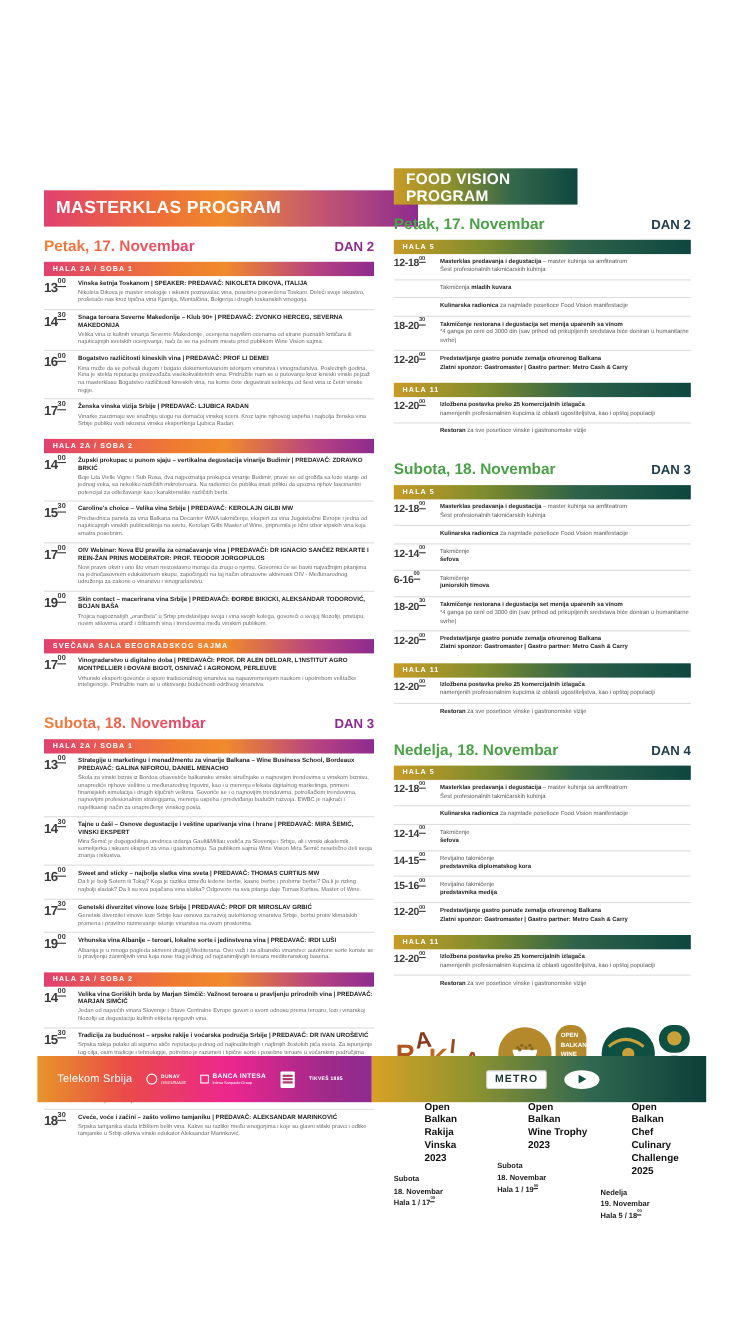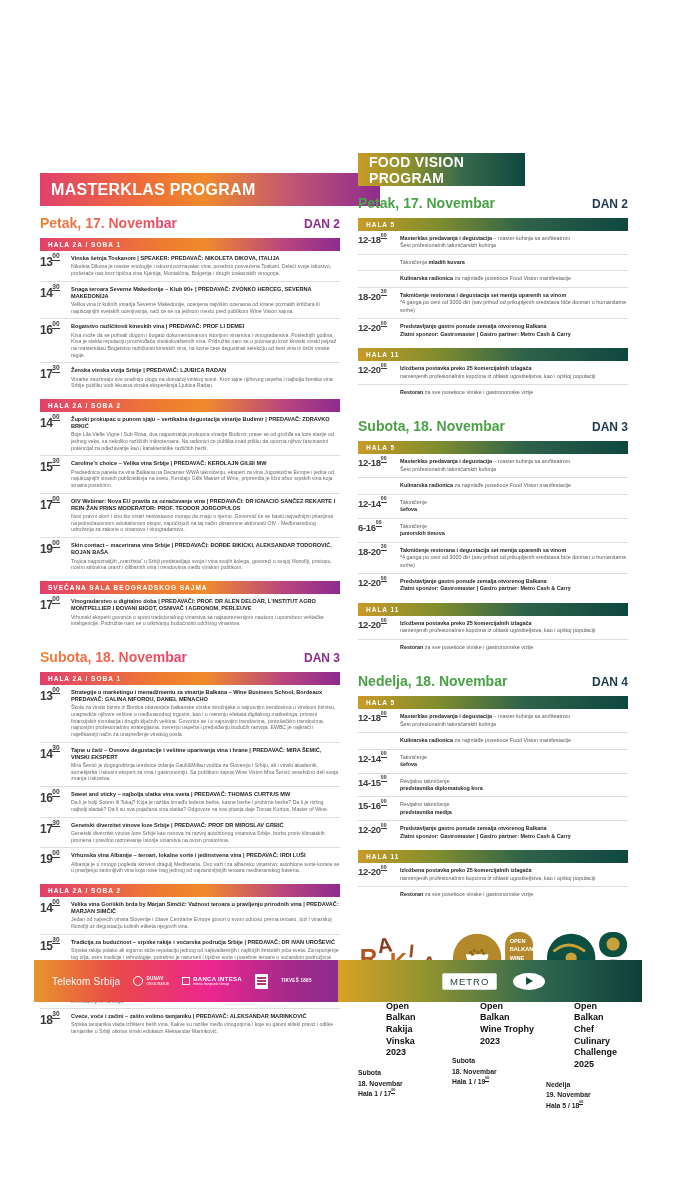--- a/index.html
+++ b/index.html
@@ -59,21 +59,21 @@
   .sp{display:flex;align-items:center;gap:3px;}
   .sp-col{display:flex;flex-direction:column;line-height:1.15;}
   .sp-dunav-circ{width:8px;height:8px;border:1px solid #fff;border-radius:50%;}
   .sp-small{font-size:4.5px;font-weight:700;letter-spacing:.3px;}
   .sp-tiny{font-size:3.5px;}
   .sp-banca-box{width:6px;height:6px;border:1px solid #fff;}
   .sp-banca{font-size:6px;font-weight:700;letter-spacing:.3px;}
   .sp-pict{width:13px;height:15px;background:#fff;border-radius:1px;display:flex;flex-direction:column;justify-content:center;gap:1.5px;padding:2px;box-sizing:border-box;}
   .sp-pict i{display:block;height:1.5px;background:#b03a6e;}
   .sp-tikves{align-items:center;text-align:center;}
-  .sp-metro{background:#fff;border-radius:2px;padding:2px 7px;font-weight:400;font-size:9.5px;letter-spacing:1px;color:#1e3a35;border:1px solid #d8d8d8;}
+  .sp-metro{background:#fff;border-radius:2px;padding:2px 7px;font-weight:700;font-size:9.5px;letter-spacing:1px;color:#1e3a35;border:1px solid #d8d8d8;}
   .sp-oval{width:32px;height:17px;background:#fff;border-radius:50%;display:flex;align-items:center;justify-content:center;}
   .sp-oval i{width:0;height:0;border-top:4px solid transparent;border-bottom:4px solid transparent;border-left:7px solid #0d4f41;}
 </style>
 </head>
 <body>
 
 <div class="page">
 
   <div class="col col-left">
     <div class="banner banner-left">MASTERKLAS PROGRAM</div>

